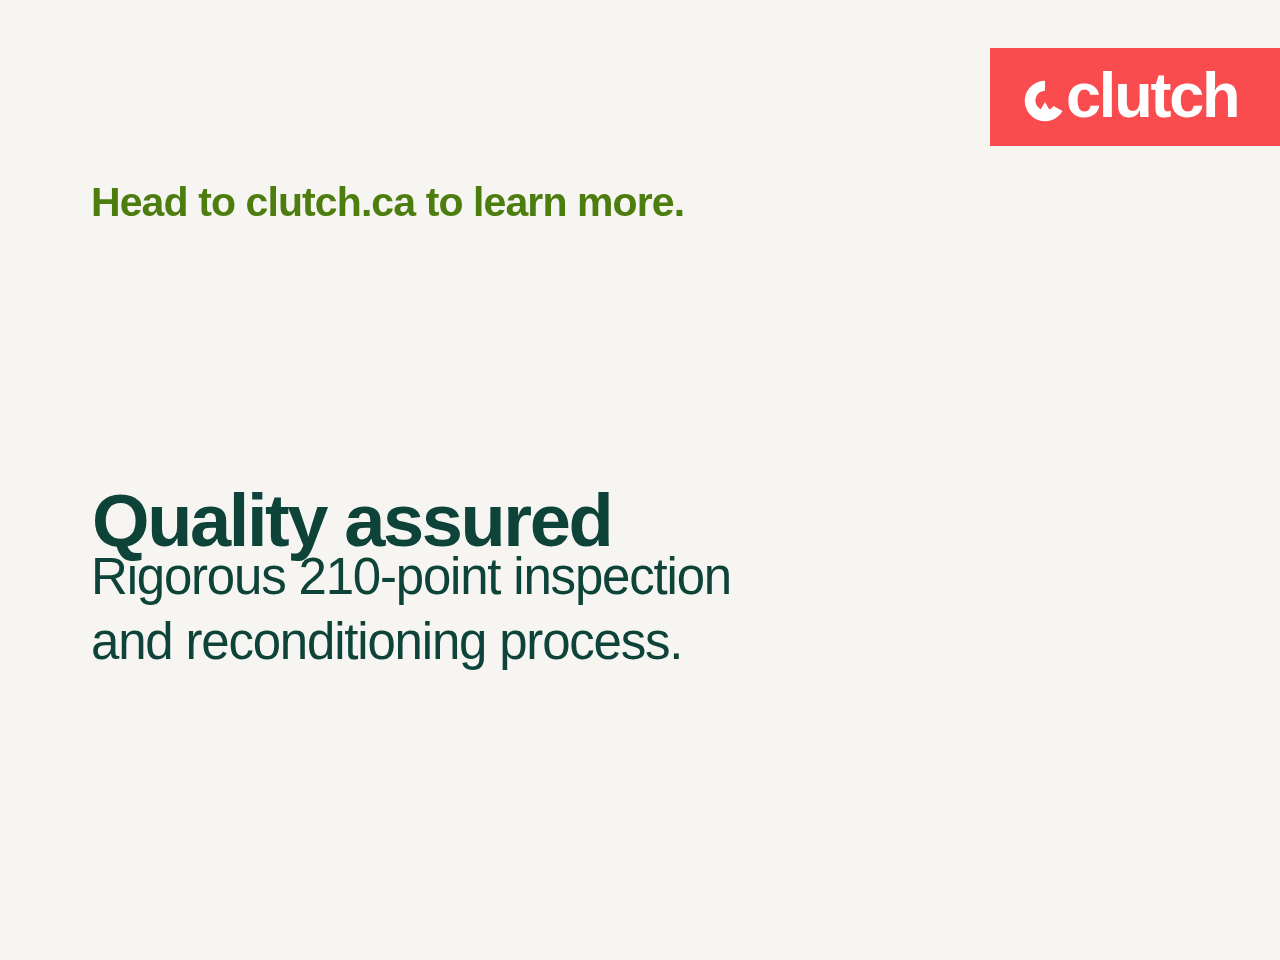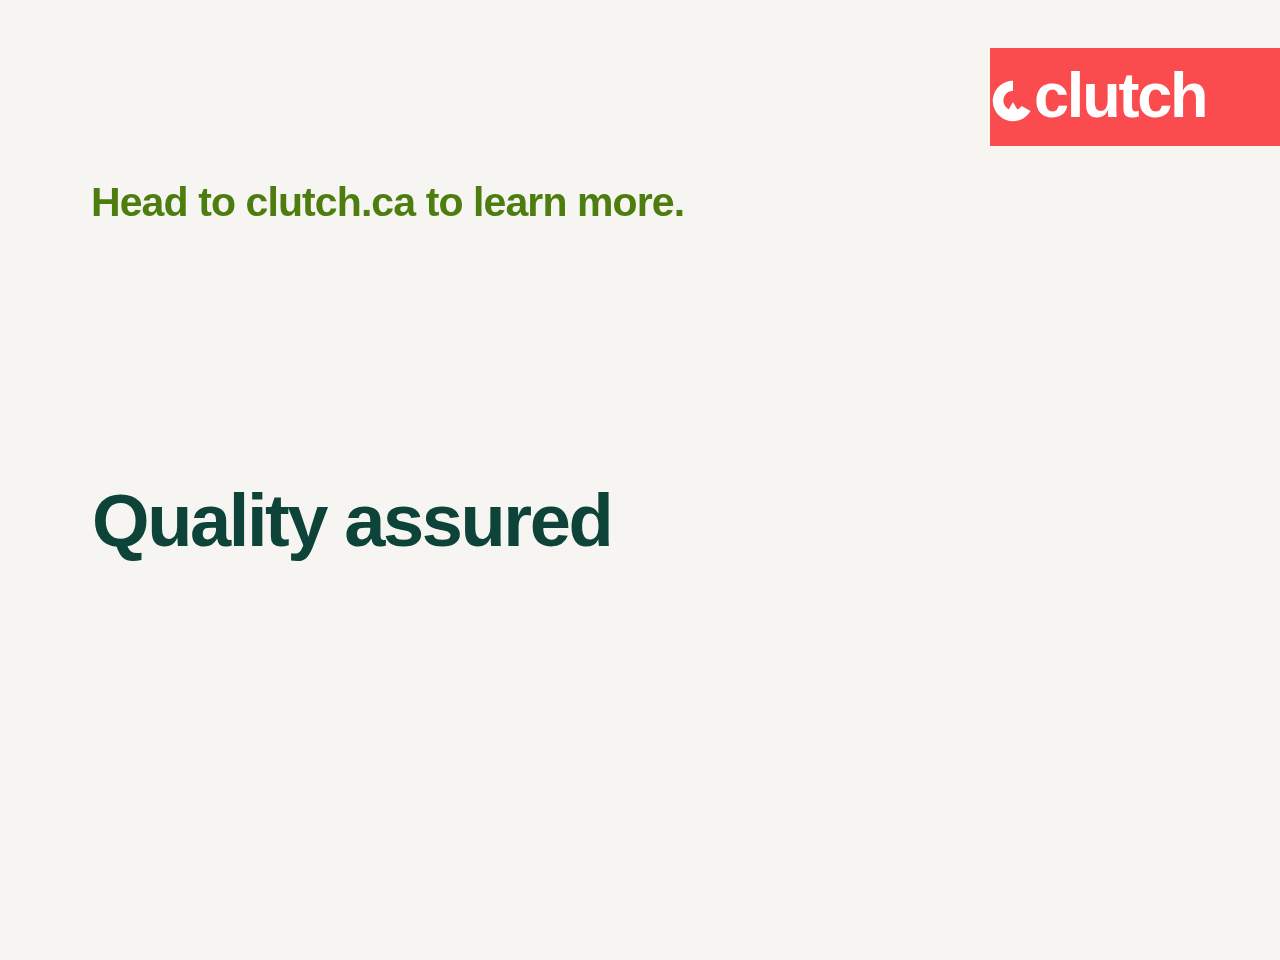--- a/index.html
+++ b/index.html
@@ -27,20 +27,21 @@
   .brand-block {
     position: absolute;
     top: 48px;
     left: 990px;
     width: 290px;
     height: 98px;
     background: #fa4b4f;
     display: flex;
     align-items: center;
     justify-content: flex-start;
+    padding-left: 32px;
     box-sizing: border-box;
   }
 
   .brand-lockup {
     display: flex;
     align-items: center;
     height: 58px;
   }
 
   .brand-mark {
@@ -128,14 +129,18 @@
       </span>
 
       <span class="brand-word">clutch</span>
     </div>
   </div>
 
   <div class="tagline">Head to clutch.ca to learn more.</div>
 
   <h1 class="headline">Quality assured</h1>
 
+  <div class="subheading">
+    <span class="sub-line">Rigorous 210-point inspection</span>
+    <span class="sub-line">and reconditioning process.</span>
+  </div>
 
 </div>
 
 </body></html>

